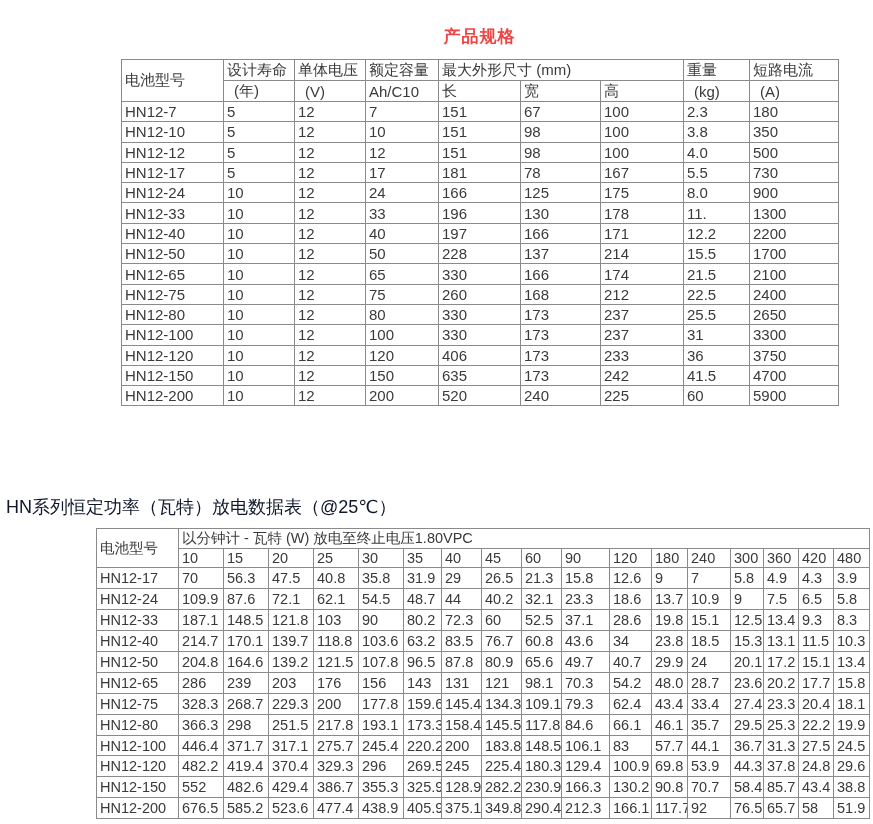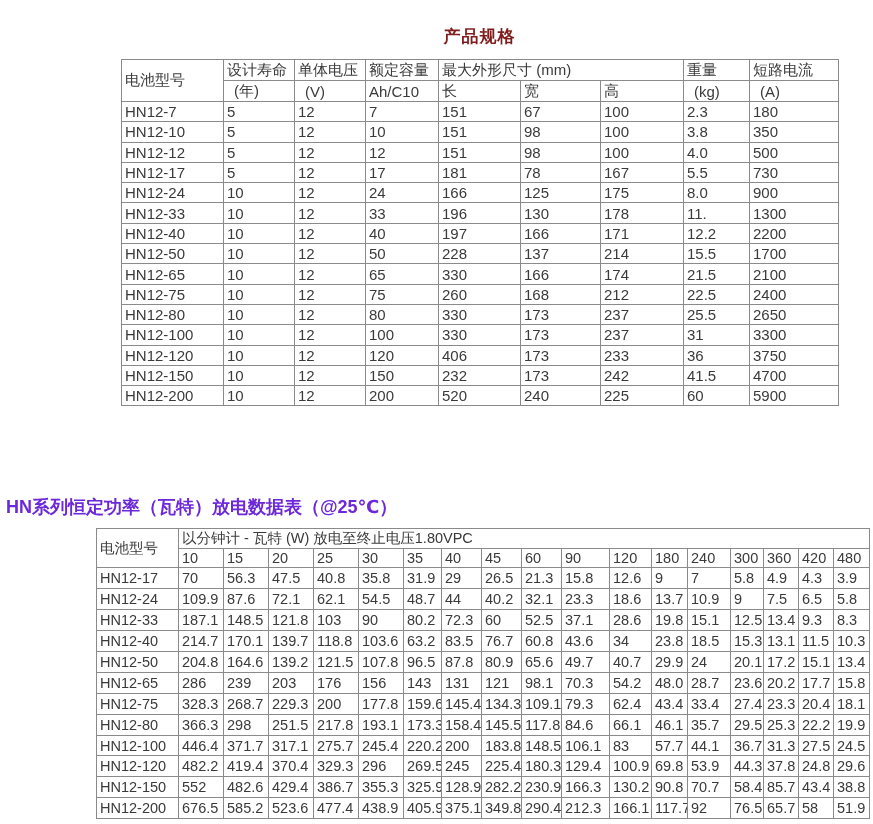--- a/index.html
+++ b/index.html
@@ -13,21 +13,21 @@
     color: #3a3a3a;
   }
   .spec-wrap {
     margin-left: 121px;
     width: 717px;
   }
   .title1 {
     font-size: 17px;
     font-weight: bold;
     text-align: center;
-    color: #7f1d1d;
+    color: #ef4444;
     margin: 25px 0 11px 0;
     letter-spacing: 1px;
   }
   table {
     border-collapse: collapse;
     table-layout: fixed;
   }
   th, td {
     border: 1px solid #8a8a8a;
     font-weight: normal;
@@ -41,22 +41,22 @@
   .spec-table {
     width: 717px;
     font-size: 15px;
   }
   .spec-table th { height: 20px; }
   .spec-table td { height: 19.3px; }
   .unit-cell { padding-left: 10px; }
   
   .title2 {
     font-size: 18px;
-    font-weight: bold;
-    color: #6d28d9;
+    font-weight: normal;
+    color: #0f172a;
     margin: 89px 0 0 6px;
   }
   .discharge-wrap {
     margin-left: 96px;
     margin-top: 9px;
   }
   .discharge-table {
     width: 773px;
     font-size: 14.5px;
   }
@@ -244,21 +244,21 @@
           <td>173</td>
           <td>233</td>
           <td>36</td>
           <td>3750</td>
         </tr>
         <tr>
           <td>HN12-150</td>
           <td>10</td>
           <td>12</td>
           <td>150</td>
-          <td>232</td>
+          <td>635</td>
           <td>173</td>
           <td>242</td>
           <td>41.5</td>
           <td>4700</td>
         </tr>
         <tr>
           <td>HN12-200</td>
           <td>10</td>
           <td>12</td>
           <td>200</td>

